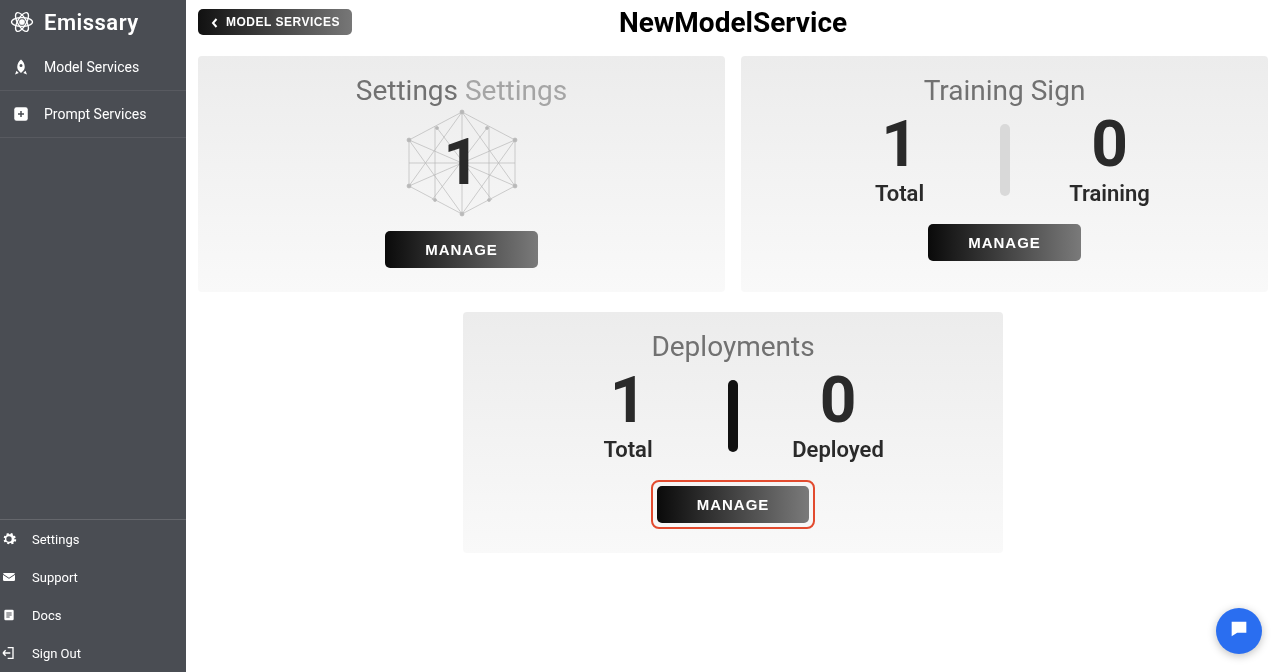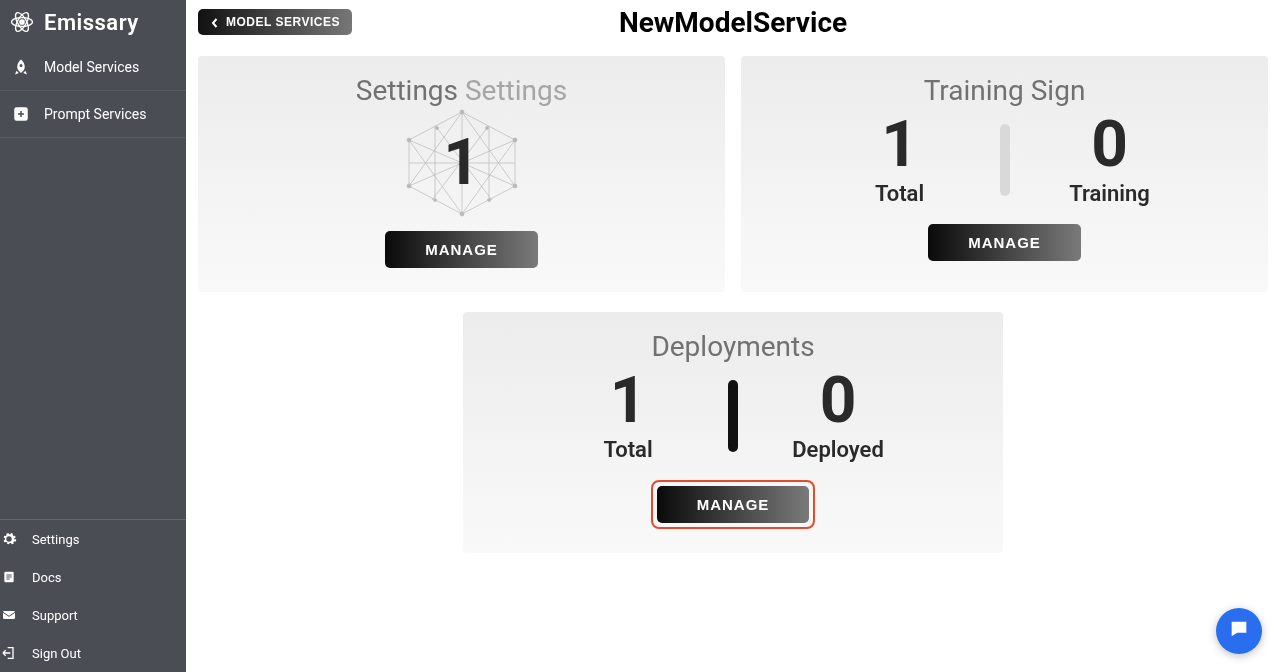--- a/index.html
+++ b/index.html
@@ -92,34 +92,34 @@
       <span class="ic">
         <svg viewBox="0 0 24 24" width="16" height="16" fill="#fff">
             <path d="M12 8a4 4 0 100 8 4 4 0 000-8zm9 4l2 1-1 3-2-.5a8 8 0 01-1.5 1.5l.5 2-3 1-1-2a8 8 0 01-2 0l-1 2-3-1 .5-2A8 8 0 017 16.5L5 17l-1-3 2-1a8 8 0 010-2l-2-1 1-3 2 .5A8 8 0 018.5 6L8 4l3-1 1 2a8 8 0 012 0l1-2 3 1-.5 2A8 8 0 0119 7.5l2-.5 1 3-2 1a8 8 0 010 2z"></path>
           </svg>
       </span>
       <span>Settings</span>
     </div>
     <div class="nav-item small">
       <span class="ic">
         <svg viewBox="0 0 24 24" width="16" height="16" fill="#fff">
+            <rect x="3" y="6" width="18" height="12" rx="2"></rect>
+            <path d="M3 8l9 6 9-6" stroke="#4a4d53" stroke-width="1.5" fill="none"></path>
+          </svg>
+      </span>
+      <span>Support</span>
+    </div>
+    <div class="nav-item small">
+      <span class="ic">
+        <svg viewBox="0 0 24 24" width="16" height="16" fill="#fff">
             <rect x="5" y="4" width="14" height="16" rx="2"></rect>
             <path d="M8 9h8M8 12h8M8 15h5" stroke="#4a4d53" stroke-width="1.5"></path>
           </svg>
       </span>
       <span>Docs</span>
-    </div>
-    <div class="nav-item small">
-      <span class="ic">
-        <svg viewBox="0 0 24 24" width="16" height="16" fill="#fff">
-            <rect x="3" y="6" width="18" height="12" rx="2"></rect>
-            <path d="M3 8l9 6 9-6" stroke="#4a4d53" stroke-width="1.5" fill="none"></path>
-          </svg>
-      </span>
-      <span>Support</span>
     </div>
     <div class="nav-item small">
       <span class="ic">
         <svg viewBox="0 0 24 24" width="16" height="16" fill="#fff">
             <path d="M10 4h8v16h-8M14 12H3m0 0l4-4m-4 4l4 4" stroke="#fff" stroke-width="2" fill="none"></path>
           </svg>
       </span>
       <span>Sign Out</span>
     </div>
   </div>

